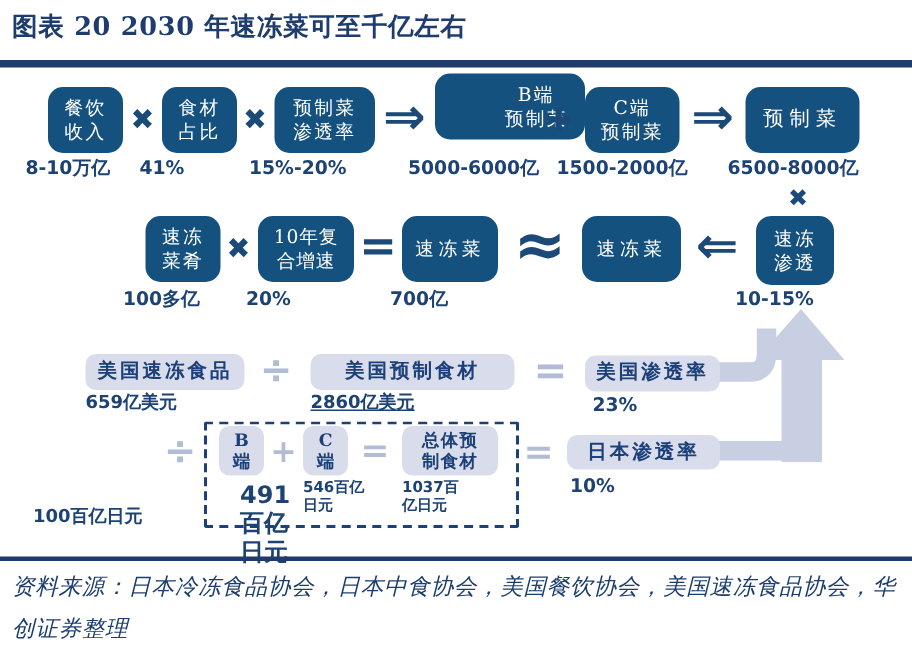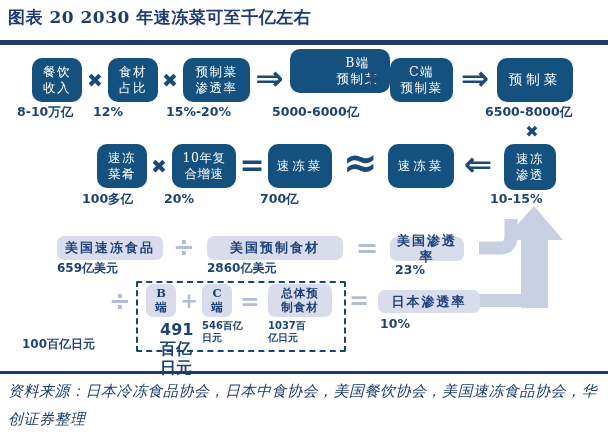--- a/index.html
+++ b/index.html
@@ -69,23 +69,24 @@
   <div class="op" style="left:249px;top:56px;width:41px;height:44px;font-size:34px;">⇒</div>
   <div class="box-dark" style="left:290px;top:49px;width:65px;height:44px;padding-left:35px;">B端
 预制菜</div>
   <div class="op" style="left:355px;top:58px;width:35px;height:44px;font-size:21px;">✚</div>
   <div class="box-dark" style="left:390px;top:58px;width:63px;height:44px;">C端
 预制菜</div>
   <div class="op" style="left:453px;top:56px;width:44px;height:44px;font-size:34px;">⇒</div>
   <div class="box-dark" style="left:497px;top:58px;width:76px;height:44px;font-size:13.5px;letter-spacing:4px;">预制菜</div>
 
   <div class="val" style="left:17px;top:104px;width:80px;">8-10万亿</div>
-  <div class="val" style="left:93px;top:104px;width:80px;">12%</div>
+  <div class="val" style="left:93px;top:104px;width:80px;">41%</div>
   <div class="val" style="left:166px;top:104px;width:100px;">15%-20%</div>
   <div class="val" style="left:272px;top:104px;width:100px;">5000-6000亿</div>
+  <div class="val" style="left:371px;top:104px;width:100px;">1500-2000亿</div>
   <div class="val" style="left:485px;top:104px;width:100px;">6500-8000亿</div>
 
   <div class="op" style="left:519px;top:121px;width:26px;height:20px;font-size:16px;">✖</div>
 
   <div class="box-dark" style="left:97px;top:144px;width:50px;height:44px;">速冻
 菜肴</div>
   <div class="op" style="left:146px;top:144px;width:26px;height:44px;font-size:19px;">✖</div>
   <div class="box-dark" style="left:172px;top:144px;width:64px;height:44px;letter-spacing:0.5px;">10年复
 合增速</div>
   <div class="op" style="left:236px;top:142px;width:32px;height:44px;font-size:30px;">=</div>
@@ -98,24 +99,24 @@
 
   <div class="val" style="left:82px;top:191px;width:80px;">100多亿</div>
   <div class="val" style="left:164px;top:191px;width:80px;">20%</div>
   <div class="val" style="left:260px;top:191px;width:80px;">700亿</div>
   <div class="val" style="left:490px;top:191px;width:80px;">10-15%</div>
 
   <div class="box-light" style="left:57px;top:236px;width:106px;height:24px;text-align:right;">美国速冻食品</div>
   <div class="op op-light" style="left:166px;top:234px;width:36px;height:26px;font-size:26px;">÷</div>
   <div class="box-light" style="left:207px;top:236px;width:136px;height:24px;">美国预制食材</div>
   <div class="op op-light" style="left:348px;top:233px;width:38px;height:28px;font-size:27px;">=</div>
-  <div class="box-light" style="left:390px;top:237px;width:74px;height:24px;">美国渗透率</div>
+  <div class="box-light" style="left:390px;top:237px;width:90px;height:24px;">美国渗透率</div>
 
   <div class="val" style="left:57px;top:261px;width:106px;font-size:12px;">659亿美元</div>
-  <div class="val" style="left:207px;top:261px;width:136px;font-size:12px;">2860亿美元</div>
+  <div class="val" style="left:207px;top:261px;width:136px;font-size:12px;text-decoration:underline;">2860亿美元</div>
   <div class="val" style="left:395px;top:262px;width:82px;">23%</div>
 
   <div class="op op-light" style="left:104px;top:283px;width:32px;height:36px;font-size:26px;">÷</div>
 
   <div class="dash-box"></div>
 
   <div class="box-light" style="left:146px;top:284px;width:30px;height:33px;font-size:11.5px;letter-spacing:0;">B
 端</div>
   <div class="op op-light" style="left:176px;top:284px;width:26px;height:33px;font-size:21px;">+</div>
   <div class="box-light" style="left:202px;top:284px;width:30px;height:33px;font-size:11.5px;letter-spacing:0;">C

